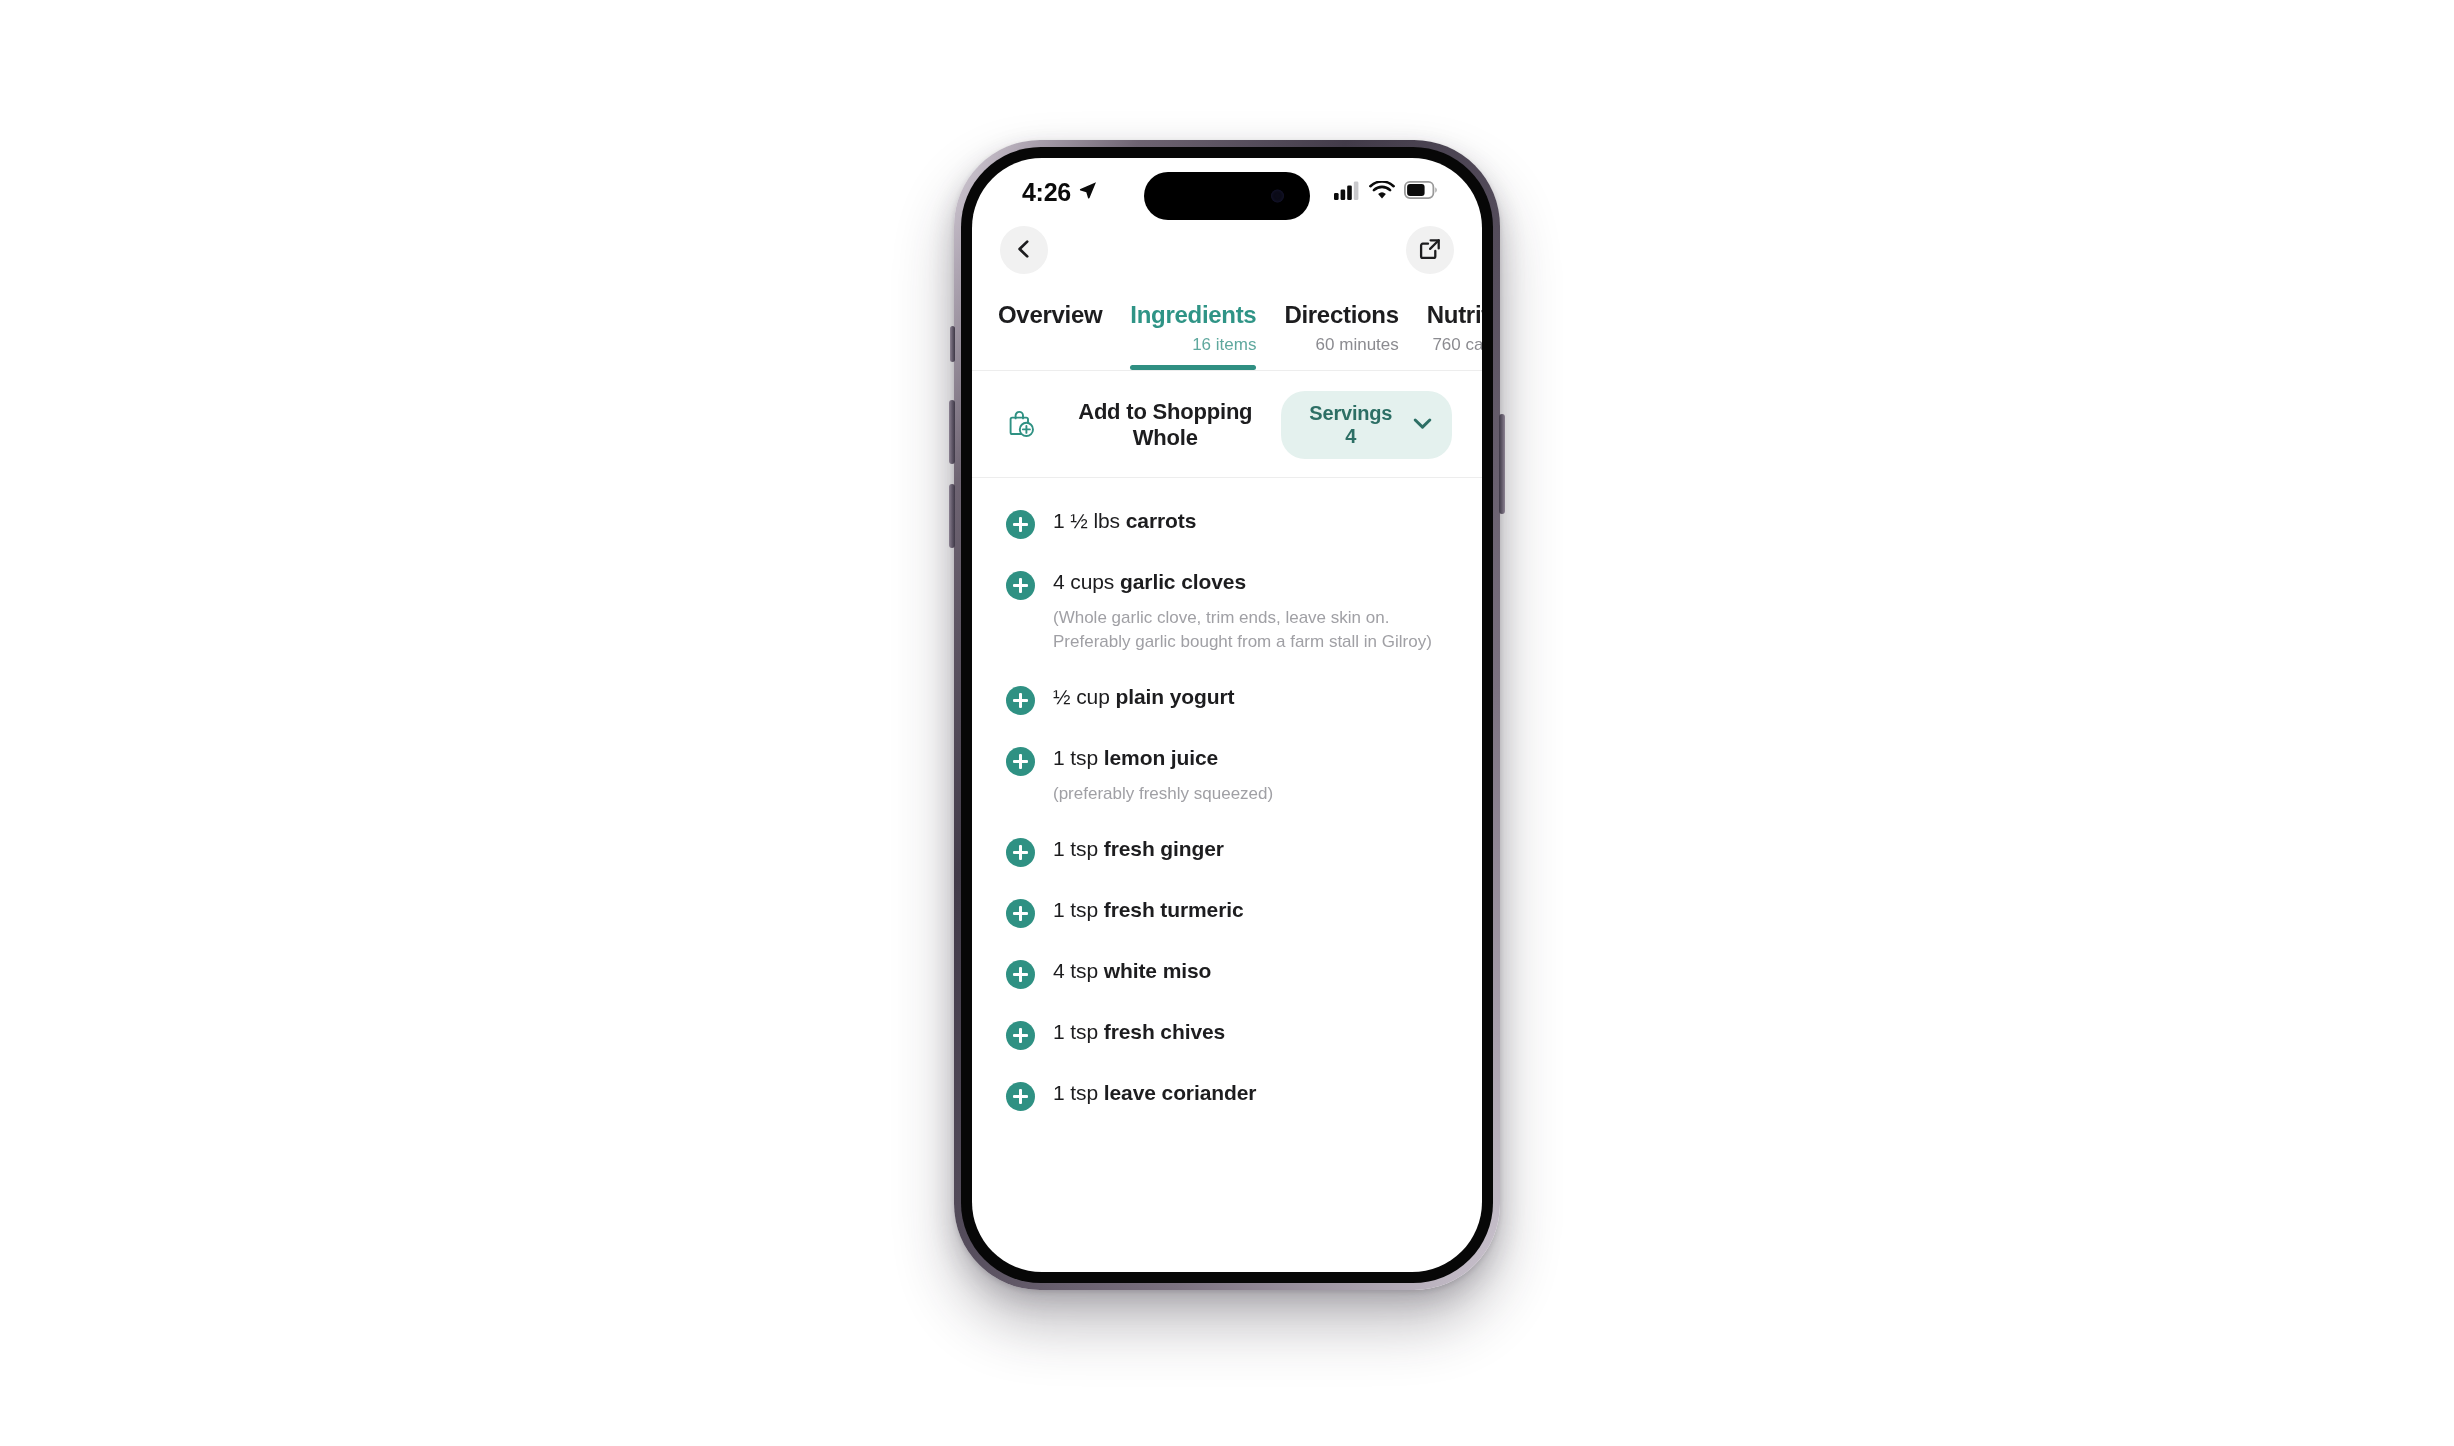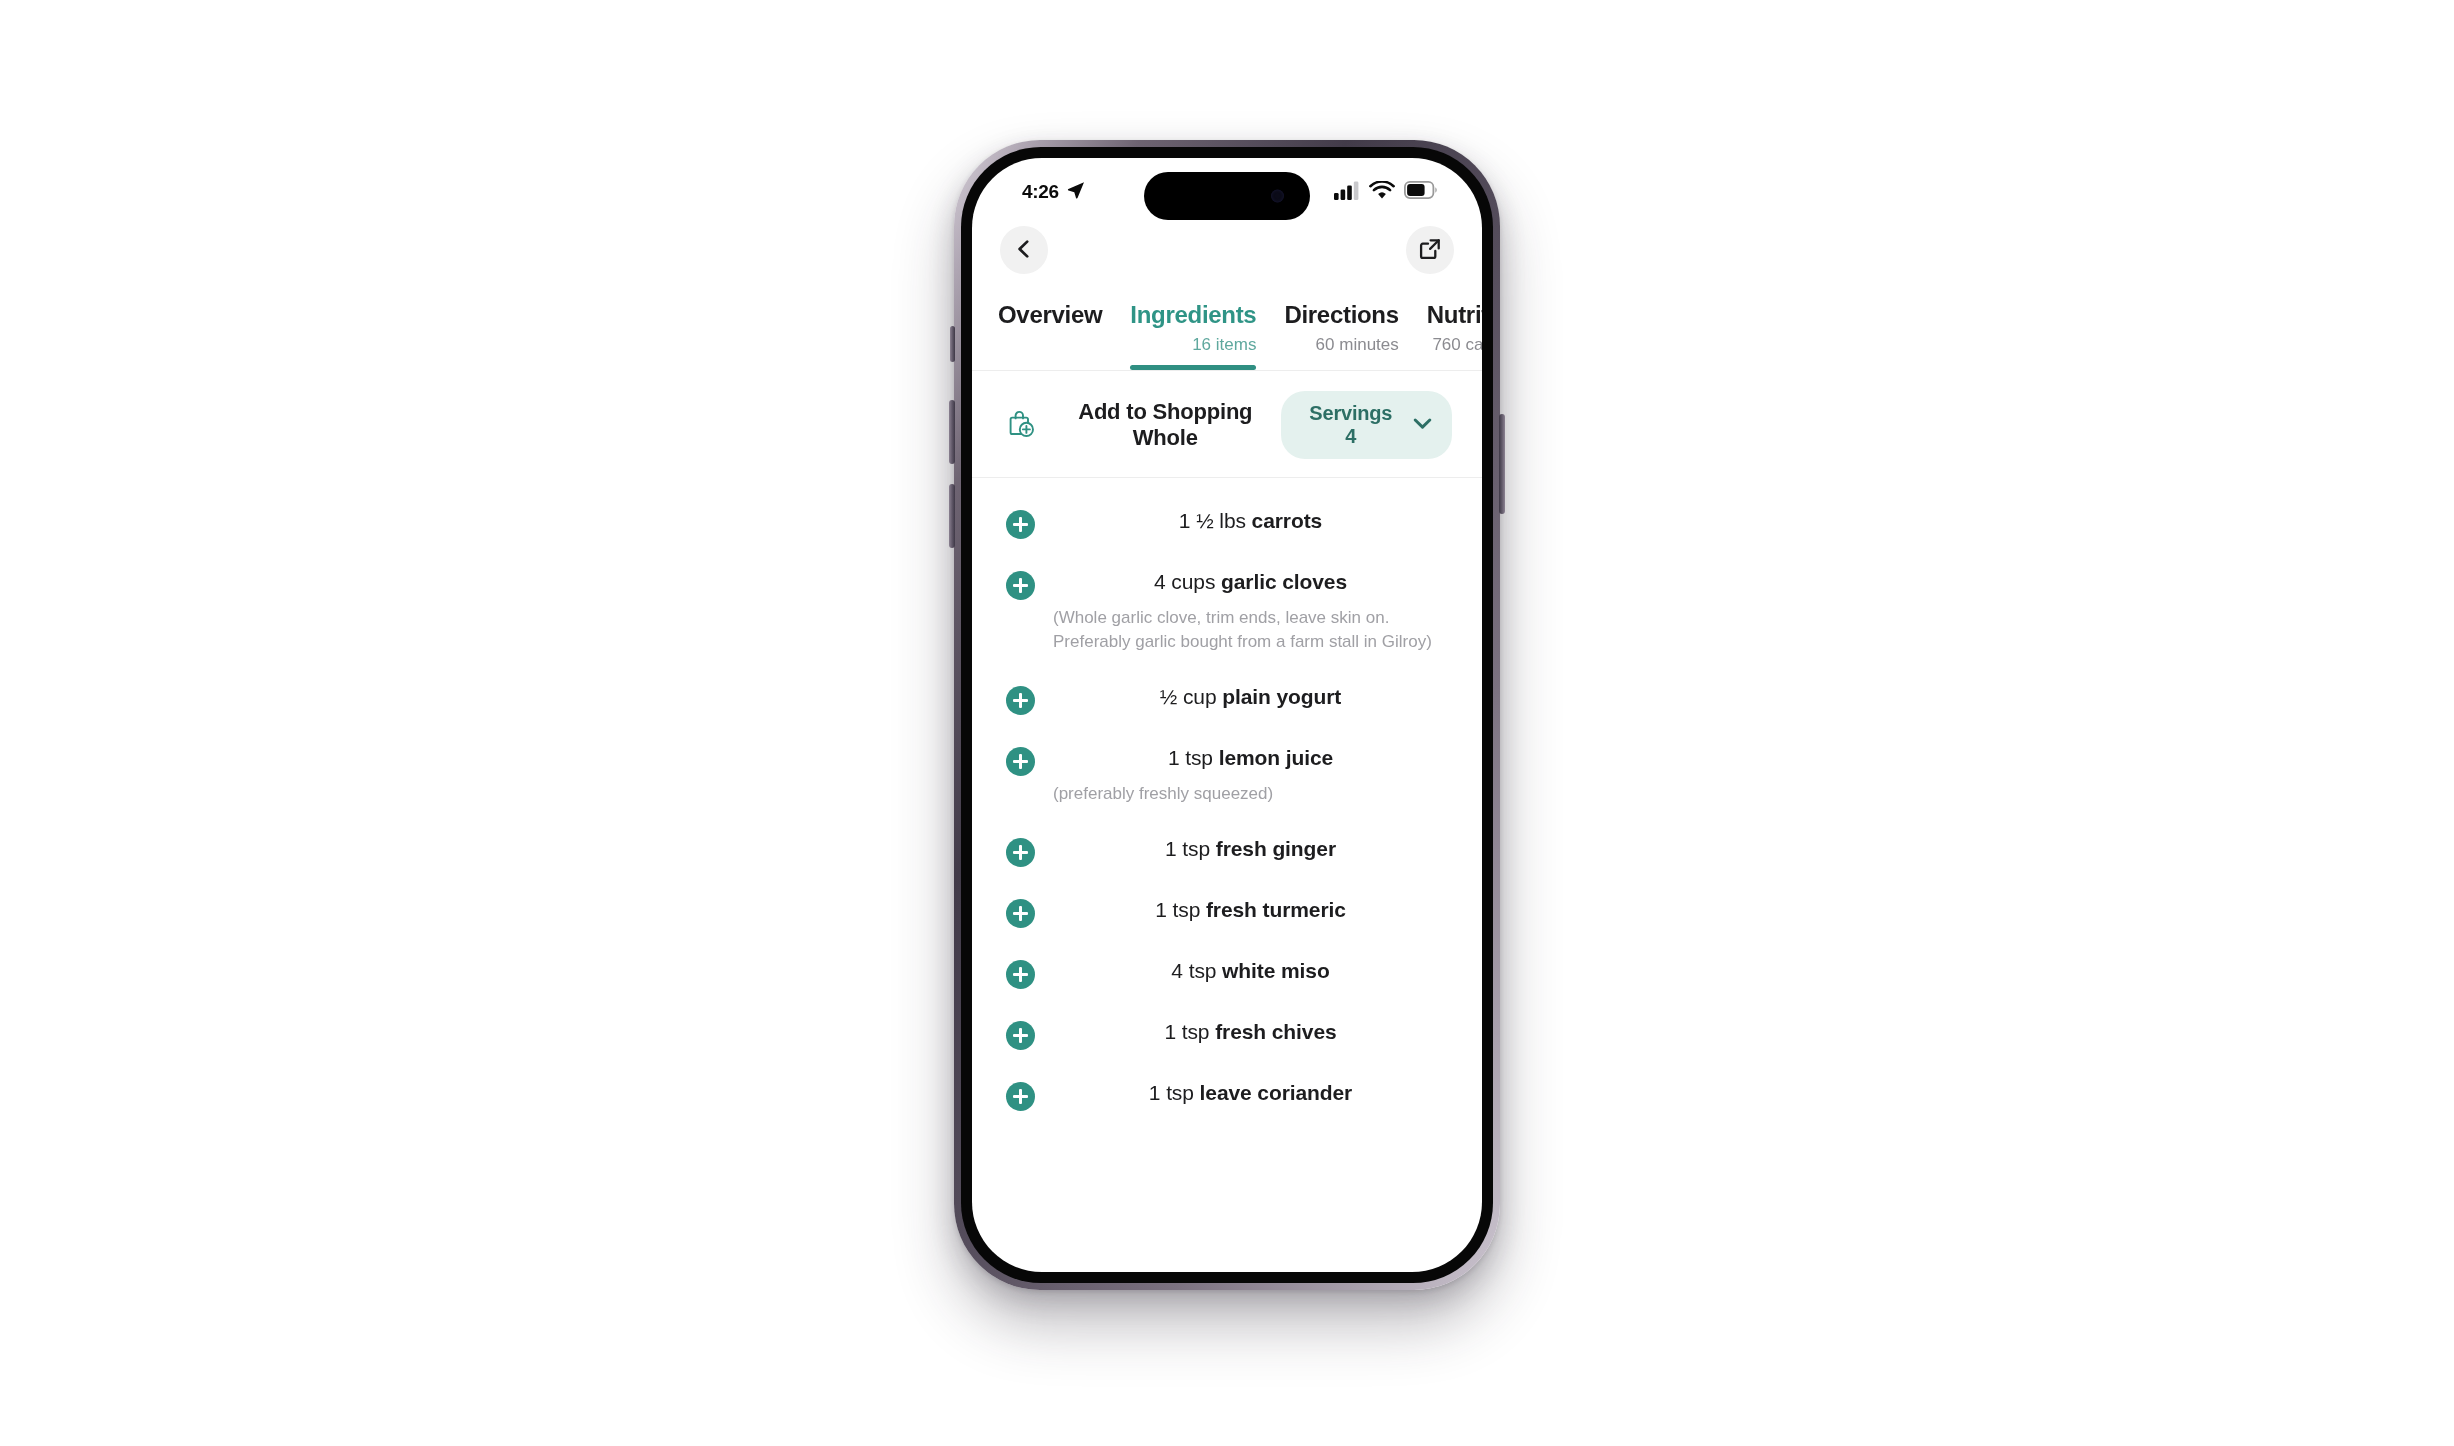--- a/index.html
+++ b/index.html
@@ -75,21 +75,21 @@
     display: flex;
     align-items: center;
     justify-content: space-between;
     padding: 6px 44px 0 50px;
     z-index: 4;
   }
   #status-left {
     display: flex; align-items: center; gap: 7px;
   }
   #status-time {
-    font-size: 19px;
+    font-size: 25px;
     font-weight: bold;
     color: #0b0b0b;
     letter-spacing: -0.3px;
     font-family: "Liberation Sans", sans-serif;
   }
   #loc-arrow { display:block; }
   #status-right { display: flex; align-items: center; gap: 9px; }
 
   
   #dynamic-island {
@@ -255,21 +255,20 @@
     width: 3px; height: 15px;
     background: #fff;
     border-radius: 1px;
   }
   .ingredient-text { flex: 1 1 auto; min-width: 0; }
   .ingredient-main {
     font-size: 21px;
     color: #1d1d1f;
     line-height: 30px;
     letter-spacing: -0.1px;
-    text-align: center;
   }
   .ingredient-amount { font-weight: normal; }
   .ingredient-name { font-weight: bold; }
   .ingredient-note {
     font-size: 17px;
     color: #a0a0a5;
     line-height: 24px;
     margin-top: 9px;
     white-space: pre-line;
   }

